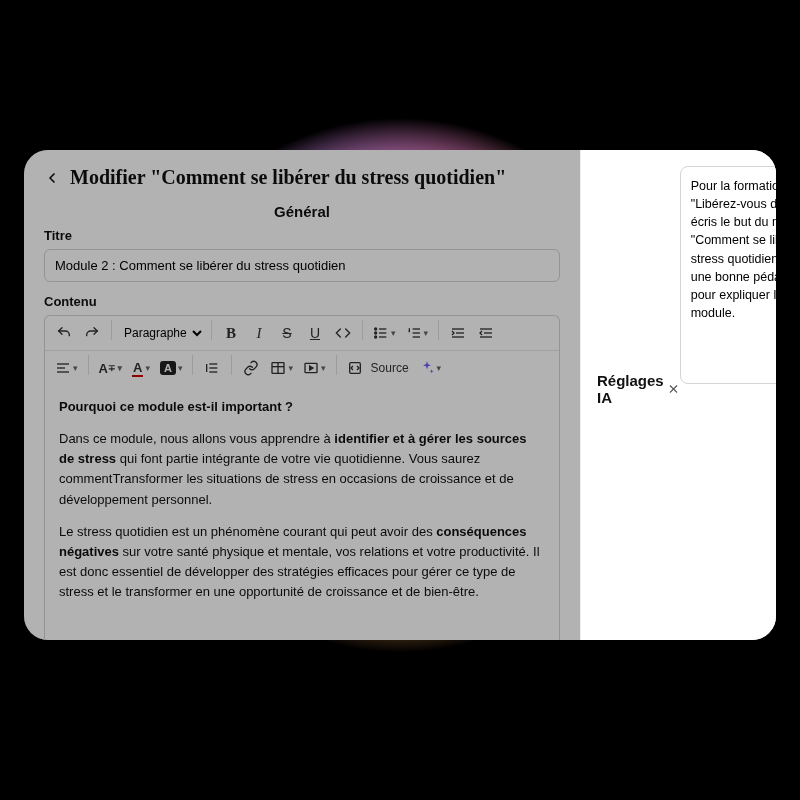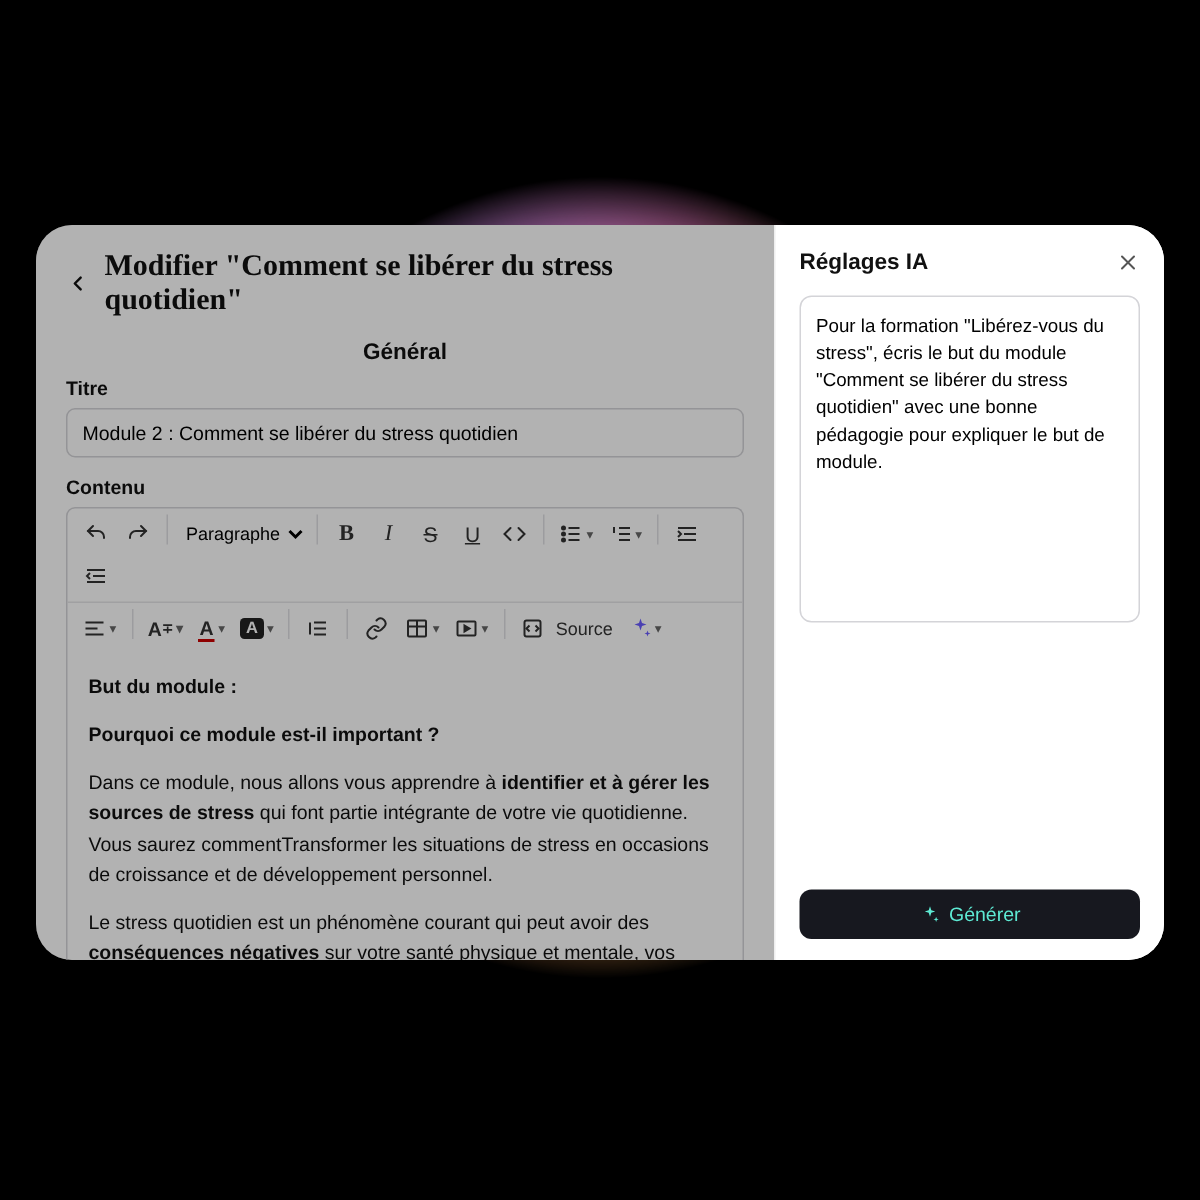--- a/index.html
+++ b/index.html
@@ -112,26 +112,26 @@
     font-size: 13px;
     line-height: 1.55;
     height: 260px;
     overflow: hidden;
   }
   .content-area p { margin: 0 0 12px; }
   .content-area strong { font-weight:700; }
 
   
   .side-panel {
-    width: 260px;
+    width: 196px;
     background: #fff;
     border-left: 1px solid #eee;
     position: relative;
     z-index: 10;
-    display: flex; flex-direction: column;
+    display: flex; 
     padding: 16px 16px 14px;
   }
   .sp-head { display:flex; justify-content:space-between; align-items:center; margin-bottom:14px;}
   .sp-title { font-weight:700; font-size:15px; }
   .close-x { width:16px;height:16px; cursor:pointer; color:#555;}
   .sp-label { font-weight:700; font-size:12.5px; margin-bottom:6px;}
   .sp-textarea {
     width:100%; flex: 0 0 auto;
     height: 218px;
     border:1px solid #d4d4d8; border-radius:8px;
@@ -307,21 +307,20 @@
             <svg viewBox="0 0 24 24" width="15" height="15" fill="currentColor">
               <path d="M12 2l1.5 4.5L18 8l-4.5 1.5L12 14l-1.5-4.5L6 8l4.5-1.5z"></path>
               <path d="M19 14l.8 2.2L22 17l-2.2.8L19 20l-.8-2.2L16 17l2.2-.8z"></path>
             </svg>
             <span class="caret">▾</span>
           </span>
       </div>
     </div>
 
     <div class="content-area">
-      <p><strong>But du module :</strong></p>
       <p><strong>Pourquoi ce module est-il important ?</strong></p>
       <p><span>Dans ce module, nous allons vous apprendre à </span><strong>identifier et à gérer les sources de stress</strong><span> qui font partie intégrante de votre vie quotidienne. Vous saurez commentTransformer les situations de stress en occasions de croissance et de développement personnel.</span></p>
       <p><span>Le stress quotidien est un phénomène courant qui peut avoir des </span><strong>conséquences négatives</strong><span> sur votre santé physique et mentale, vos relations et votre productivité. Il est donc essentiel de développer des stratégies efficaces pour gérer ce type de stress et le transformer en une opportunité de croissance et de bien-être.</span></p>
 
     </div>
   </div>
 
   <div class="side-panel">
     <div class="sp-head">
       <div class="sp-title">Réglages IA</div>

